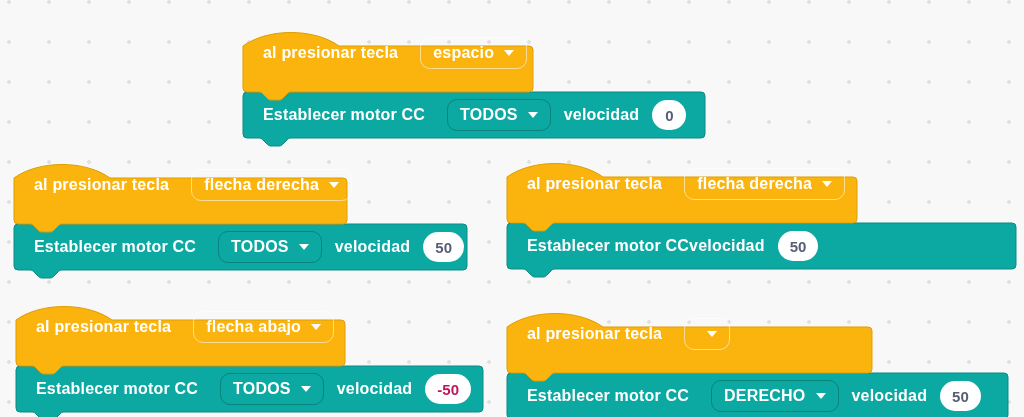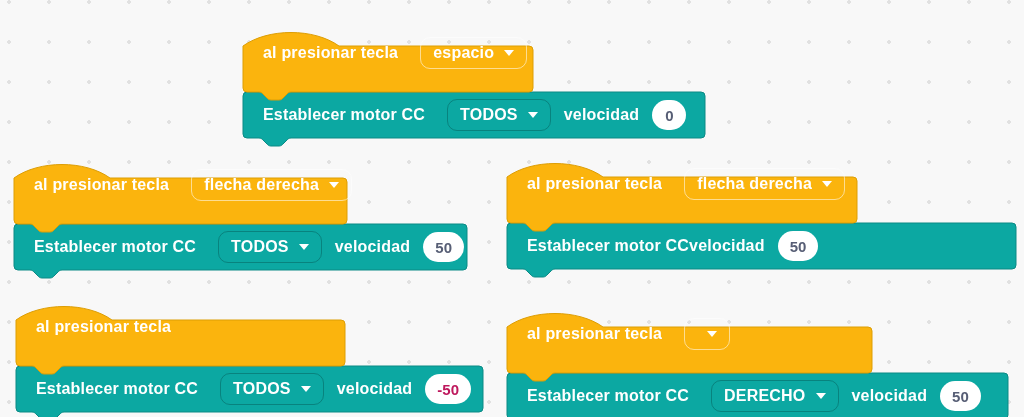--- a/index.html
+++ b/index.html
@@ -114,20 +114,24 @@
     </div>
   </div>
 
   <div class="stack" style="left:16px;top:288px">
     <div class="block hat" style="min-width:329px">
       <svg class="shape" width="329" height="71">
           <path d="M 0 16 C 25 -2 71 -2 96 16 L 325 16 A 4 4 0 0 1 329 20 L 329 58 A 4 4 0 0 1 325 62 L 48 62 C 46 62 45 63 44 64 L 40 68 C 39 69 38 70 36 70 L 28 70 C 26 70 25 69 24 68 L 20 64 C 19 63 18 62 16 62 L 4 62 A 4 4 0 0 1 0 58 Z" fill="#fbb40d" stroke="#dd9e05" stroke-width="1"></path>
         </svg>
       <div class="row">
         <span class="lbl">al presionar tecla</span>
+        <span class="dd dd-light">
+          <span class="ddt">flecha abajo</span>
+          <span class="arr"></span>
+        </span>
       </div>
     </div>
     <div class="block stk" style="min-width:467px">
       <svg class="shape" width="467" height="55">
           <path d="M 4 0 L 463 0 A 4 4 0 0 1 467 4 L 467 42 A 4 4 0 0 1 463 46 L 48 46 C 46 46 45 47 44 48 L 40 52 C 39 53 38 54 36 54 L 28 54 C 26 54 25 53 24 52 L 20 48 C 19 47 18 46 16 46 L 4 46 A 4 4 0 0 1 0 42 L 0 4 A 4 4 0 0 1 4 0 Z" fill="#0ca8a2" stroke="#0a8a85" stroke-width="1"></path>
         </svg>
       <div class="row">
         <span class="lbl">Establecer motor CC</span>
         <span class="dd dd-dark">
           <span class="ddt">TODOS</span>

